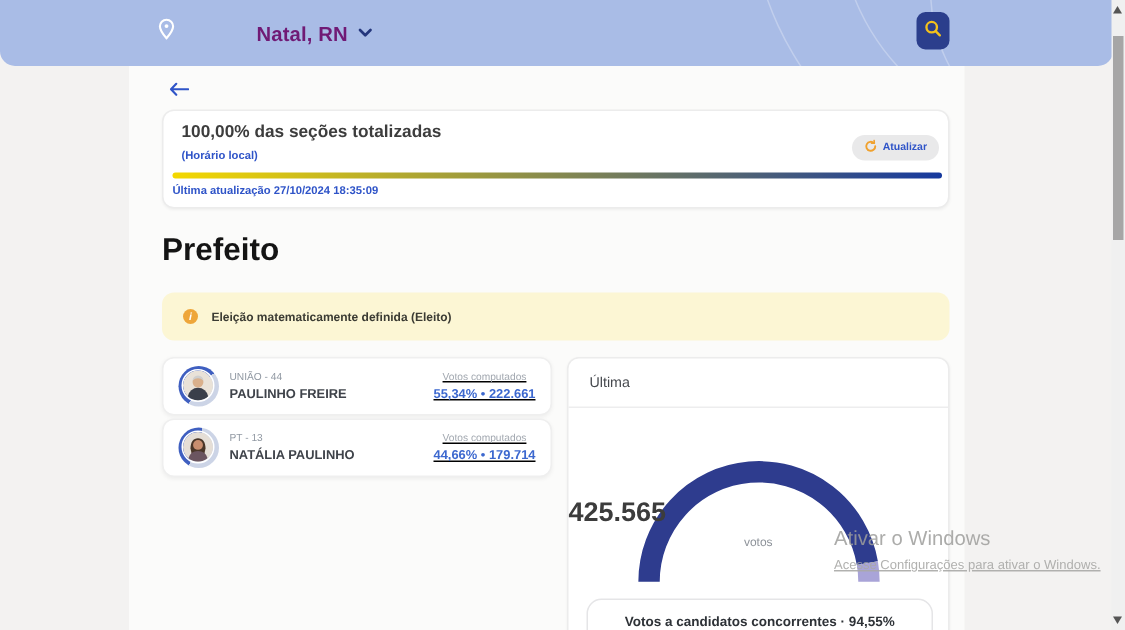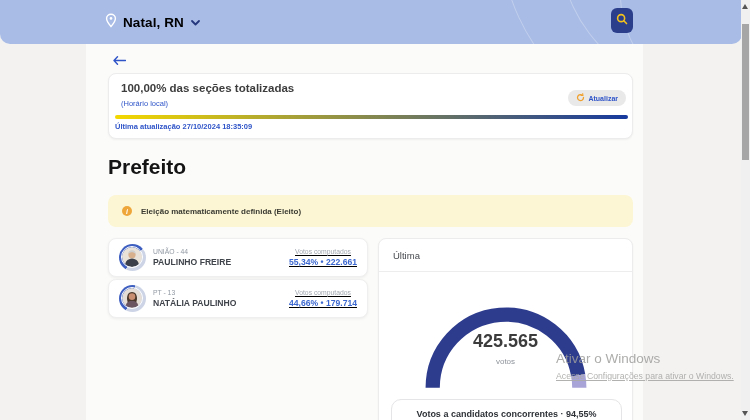--- a/index.html
+++ b/index.html
@@ -12,35 +12,35 @@
   #content-bg { left:86px; top:0; width:557px; height:420px; background:#fbfbfa; }
 
   
   #header { left:0; top:0; width:742px; height:44px; background:#a9bce6;
     border-radius:0 0 10px 10px; overflow:hidden; }
   .hdr-curve { position:absolute; border:1.5px solid rgba(255,255,255,.28); border-radius:50%; }
   #curve1 { width:340px; height:300px; left:560px; top:-200px; }
   #curve2 { width:480px; height:430px; left:500px; top:-280px; }
   #curve3 { width:260px; height:230px; left:620px; top:-120px; }
   #loc-group { left:105px; top:0; height:44px; display:flex; align-items:center; gap:6px; }
-  #loc-label { font-size:13.5px; font-weight:bold; color:#000000; letter-spacing:.1px; }
+  #loc-label { font-size:13.5px; font-weight:bold; color:#701a75; letter-spacing:.1px;margin-left:48px; }
   #search-btn { left:611px; top:8px; width:22px; height:25px; background:#2b3e8c;
     border:none; border-radius:6px; display:flex; align-items:center; justify-content:center; cursor:pointer; }
 
   
   #back-link { left:108px; top:51px; display:flex; align-items:center; gap:20px;
     color:#2f54c8; cursor:pointer;flex-direction:column; }
   #back-label { font-size:8.5px; font-weight:bold; }
 
   
   .card { background:#fff; border:1px solid #ececec; border-radius:8px;
     box-shadow:0 1px 2px rgba(0,0,0,.05); }
   #total-card { left:108px; top:73px; width:525px; height:66px; }
   #total-title { left:12px; top:8px; font-size:11.5px; font-weight:bold; color:#3d3d3d; }
-  #total-subtitle { left:12px; top:25px; font-size:7.5px; font-weight:normal; color:#2f54c8; }
+  #total-subtitle { left:12px; top:25px; font-size:7.5px; font-weight:bold; color:#2f54c8; }
   #refresh-btn { right:6px; top:16px; position:absolute; display:flex; align-items:center; gap:3px;
     background:#e9e9ea; border:none; border-radius:9px; padding:3px 8px; cursor:pointer;
     font-size:7px; font-weight:bold; color:#2f54c8; font-family:"Liberation Sans",sans-serif; }
   #progress-bar { left:6px; top:41px; width:513px; height:4px; border-radius:2px;
     background:linear-gradient(90deg,#f4d800,#16399e); }
   #last-update { left:6px; top:48px; font-size:7.5px; font-weight:bold; color:#2f54c8; }
 
   
   #page-title { left:108px; top:155px; font-size:21px; font-weight:800; color:#141414;text-align:center; }
 
@@ -65,21 +65,21 @@
   .cand-name { font-size:8.6px; font-weight:bold; color:#3f434a; margin-top:2px; }
   .cand-right { margin-left:auto; text-align:center;text-decoration:underline; }
   .cand-caption { font-size:6.8px; color:#a2a8b0; }
   .cand-result { font-size:8.6px; font-weight:bold; color:#3c68cf; margin-top:2px; }
 
   
   #votacao-card { left:378px; top:238px; width:255px; height:192px; position:absolute; }
   #votacao-title { left:14px; top:11px; font-size:9.5px; color:#46494e; }
   #votacao-divider { left:0; top:32px; width:100%; height:1px; background:#ededee; }
   #gauge-svg { left:22px; top:44px; }
-  #gauge-value { left:0; top:92px; width:100%; text-align:center;
+  #gauge-value { left:0; top:92px; width:100%; text-align:left;
     font-size:18px; font-weight:800; color:#3c3c3c; }
   #gauge-unit { left:0; top:118px; width:100%; text-align:center; font-size:8px; color:#8e939a; }
   #votacao-footer { left:12px; top:160px; width:231px; height:34px; position:absolute;
     background:#fff; border:1px solid #e5e5e7; border-radius:10px;
     display:flex; justify-content:center; padding-top:9px;
     font-size:9px; font-weight:bold; color:#2e3237; }
 
   
   #watermark { left:556px; top:351px; color:#9e9e9c; pointer-events:none; }
   #wm-line1 { font-size:13.5px; opacity:.85; }

